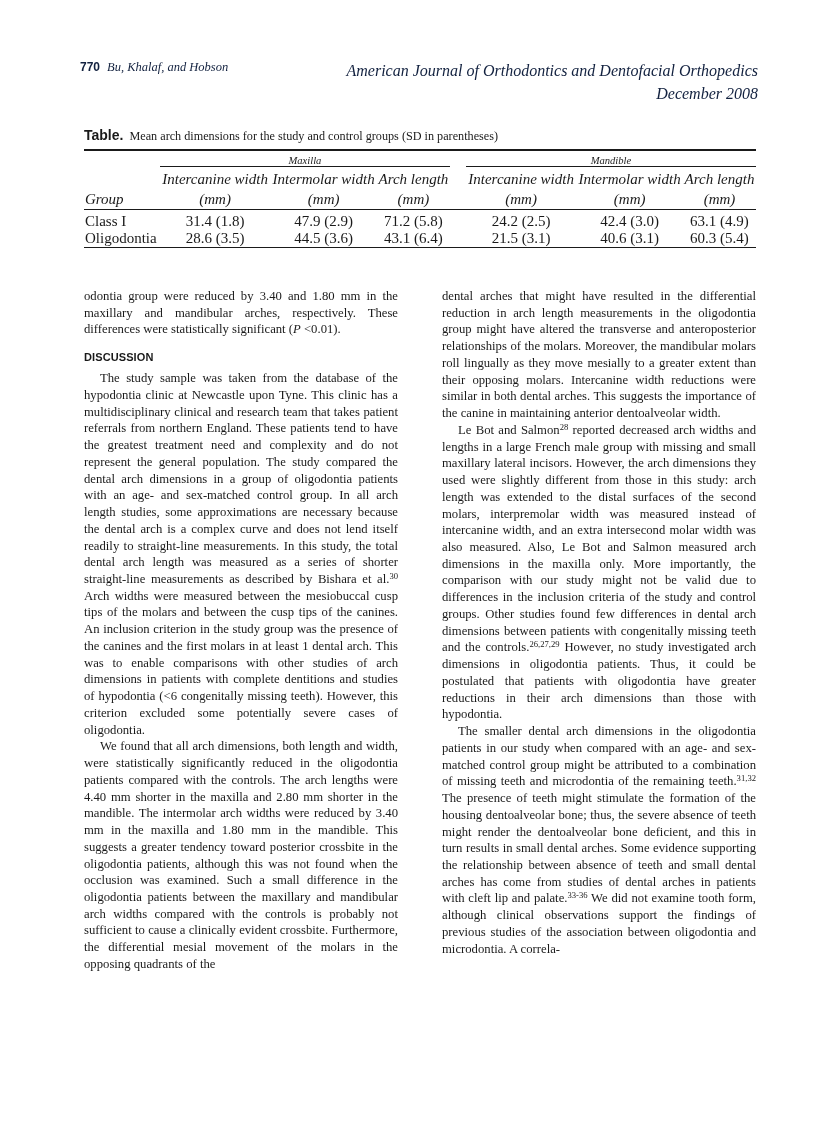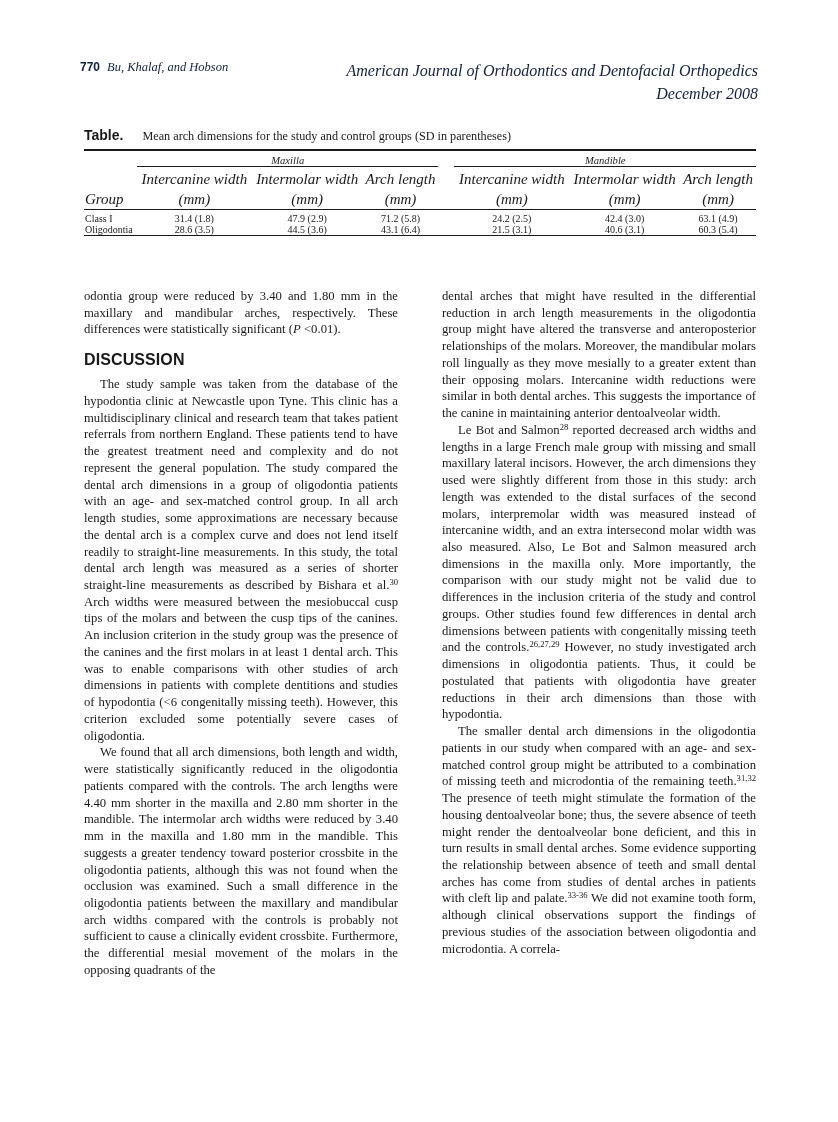--- a/index.html
+++ b/index.html
@@ -70,21 +70,21 @@
     margin-bottom: 5px;
     white-space: nowrap;
   }
   .tbl-caption .lbl {
     font-family: "Liberation Sans", sans-serif;
     font-weight: bold;
     font-size: 14px;
   }
   .tbl-caption .cap {
     font-family: "Liberation Serif", serif;
-    margin-left: 19px;
+    margin-left: 6px;
   }
 
   table.arch {
     width: 100%;
     border-collapse: collapse;
     font-size: 11px;
   }
   table.arch th, table.arch td {
     padding: 0;
     font-weight: normal;
@@ -109,21 +109,21 @@
     text-align: center;
     line-height: 1.3;
     padding: 5px 2px 6px 2px;
   }
   .col-head th.grouplabel {
     text-align: left;
     vertical-align: bottom;
     padding-left: 1px;
   }
   .body-row td {
-    font-size: 10px;
+    font-size: 15px;
     text-align: center;
     padding: 2.2px 2px;
     white-space: nowrap;
   }
   .body-row td.rowname {
     text-align: left;
     padding-left: 1px;
   }
   .spacer-col { width: 16px; }
 
@@ -145,21 +145,21 @@
     font-size: 12.7px;
     line-height: 1.318;
     text-align: justify;
     text-justify: inter-word;
     hyphens: manual;
   }
   .col p.indent { text-indent: 16px; }
   .col h2 {
     font-family: "Liberation Sans", sans-serif;
     font-weight: bold;
-    font-size: 16px;
+    font-size: 11px;
     margin: 13px 0 7px 0;
     letter-spacing: 0.1px;
     color: #1a1a1a;
   }
   sup {
     font-size: 0.68em;
     vertical-align: 0.42em;
     line-height: 0;
   }
   .ital { font-style: italic; }

